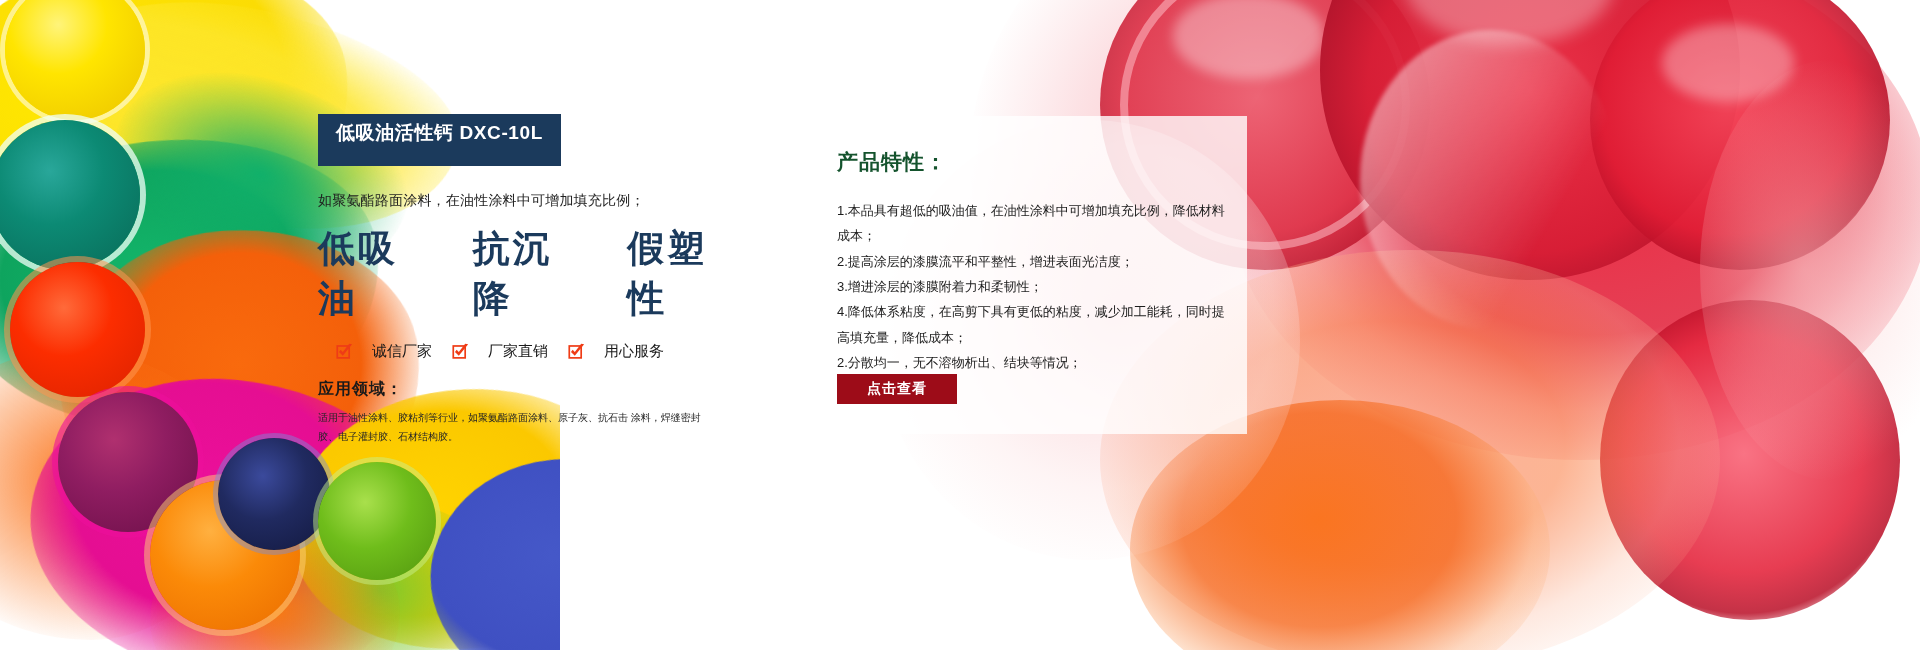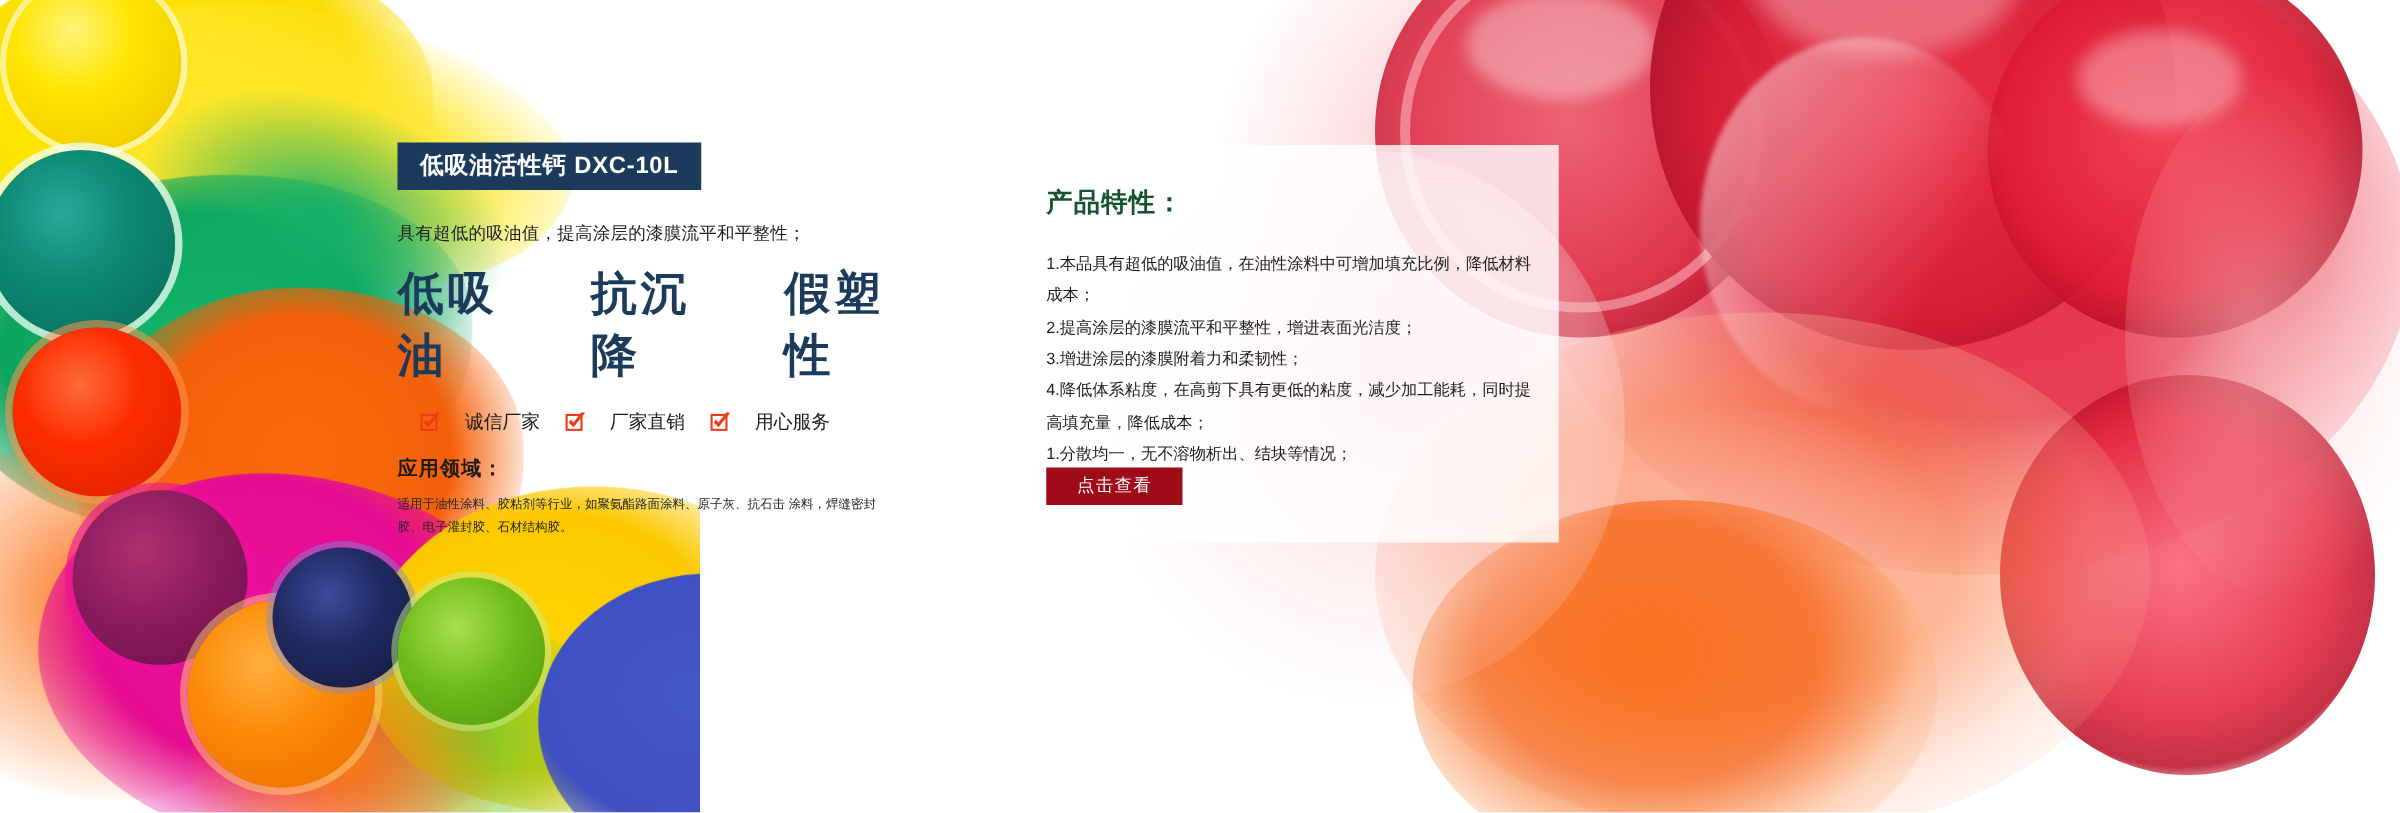--- a/index.html
+++ b/index.html
@@ -117,41 +117,41 @@
   .r-streak { left:560px; top:30px; width:260px; height:300px;
       background:linear-gradient(120deg, rgba(255,255,255,.55), rgba(255,255,255,0) 70%);
       border-radius:50%; filter:blur(2px); }
 
   
   .left-col { position:absolute; left:318px; top:114px; width:420px; z-index:20; }
 
   .title-chip {
     display:inline-block; background:#1b3a5c; color:#ffffff;
     font-size:19px; font-weight:bold; letter-spacing:.6px;
-    padding:9px 18px 10px 18px; line-height:1;
+    padding:9px 18px 24px 18px; line-height:1;
   }
   .subtitle { margin-top:26px; font-size:14px; color:#1f1f1f; letter-spacing:.2px; }
   .kw-row { margin-top:14px; display:flex; align-items:baseline; gap:44px; }
   .kw { font-family:"Liberation Serif","DejaVu Serif",serif; font-weight:bold;
         font-size:37px; color:#1b3a5c; letter-spacing:3px; }
   .tags { margin-top:18px; display:flex; align-items:center; gap:20px; padding-left:18px; }
   .tag { display:flex; align-items:center; gap:19px; font-size:15px; color:#1a1a1a; }
   .chk { width:17px; height:17px; display:inline-block; position:relative; flex:0 0 auto; }
   .sec-title { margin-top:18px; font-size:16px; font-weight:bold; color:#1a1a1a; letter-spacing:1px; }
   .sec-body { margin-top:9px; font-size:10px; line-height:1.85; color:#252525; max-width:400px; }
 
   
   .card { position:absolute; left:805px; top:116px; width:442px; height:318px;
           background:rgba(255,255,255,.80); z-index:20; }
   .card-inner { padding:32px 26px 0 32px; }
   .card-title { font-size:21px; font-weight:bold; color:#14532d; letter-spacing:1px; }
   .card-list { margin-top:22px; font-size:13px; line-height:1.95; color:#1c1c1c; }
   .card-list div { white-space:nowrap; }
-  .cta { position:absolute; left:32px; top:258px; width:109px; height:30px;
-         background:#9d0c18; color:#ffffff; font-size:14px; font-weight:normal;
+  .cta { position:absolute; left:32px; top:258px; width:120px; height:30px;
+         background:#9d0c18; color:#ffffff; font-size:14px; font-weight:bold;
          display:flex; align-items:center; justify-content:center; letter-spacing:1px;
          border:none; cursor:pointer; font-family:inherit; }
 </style>
 </head>
 <body>
 
 <div class="banner">
 
   <div class="art-left">
     <div class="blob smear-yellow-top"></div>
@@ -195,21 +195,21 @@
     <div class="sp r-pink-soft"></div>
     <div class="sp r-streak"></div>
     <div class="r-fade"></div>
 
   </div>
 
   <div class="left-col">
 
     <div class="title-chip">低吸油活性钙 DXC-10L</div>
 
-    <div class="subtitle">具有超低的吸油值，提高涂层的漆膜流平和平整性；</div>
+    <div class="subtitle">如聚氨酯路面涂料，在油性涂料中可增加填充比例；</div>
 
     <div class="kw-row">
       <span class="kw">低吸油</span>
       <span class="kw">抗沉降</span>
       <span class="kw">假塑性</span>
     </div>
 
     <div class="tags">
       <div class="tag">
         <span class="chk">
@@ -250,19 +250,19 @@
   <div class="card">
     <div class="card-inner">
       <div class="card-title">产品特性：</div>
       <div class="card-list">
         <div>1.本品具有超低的吸油值，在油性涂料中可增加填充比例，降低材料</div>
         <div>成本；</div>
         <div>2.提高涂层的漆膜流平和平整性，增进表面光洁度；</div>
         <div>3.增进涂层的漆膜附着力和柔韧性；</div>
         <div>4.降低体系粘度，在高剪下具有更低的粘度，减少加工能耗，同时提</div>
         <div>高填充量，降低成本；</div>
-        <div>1.分散均一，无不溶物析出、结块等情况；</div>
+        <div>2.分散均一，无不溶物析出、结块等情况；</div>
       </div>
     </div>
     <button class="cta">点击查看</button>
   </div>
 
 </div>
 
 </body></html>

